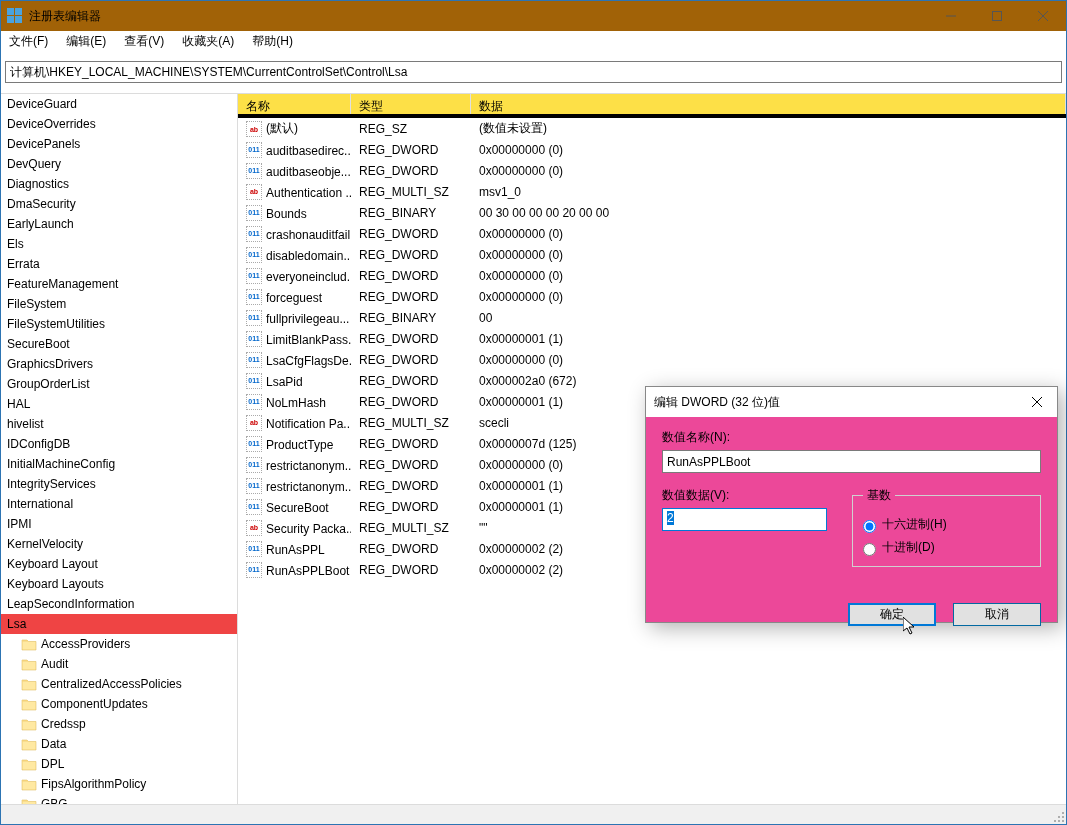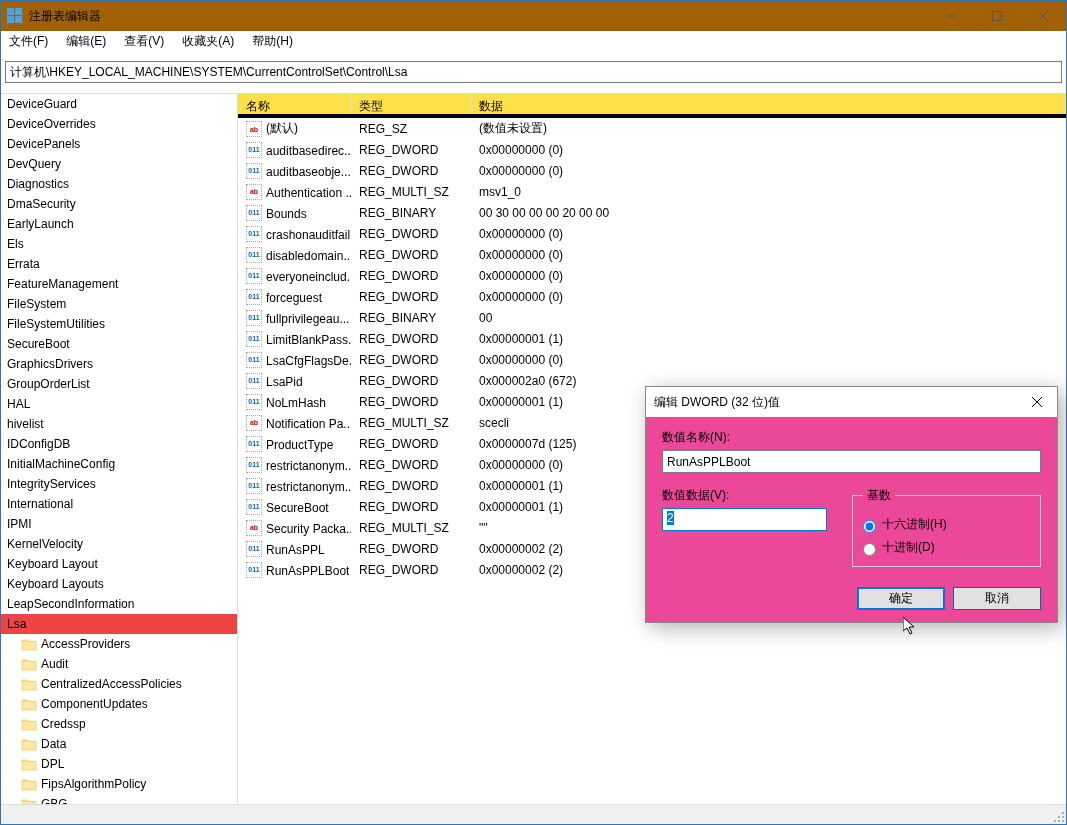--- a/index.html
+++ b/index.html
@@ -46,21 +46,21 @@
 .dialog .field-label { margin-bottom: 4px; color: #000; }
 .dialog .text-input { width: 100%; height: 23px; border: 1px solid #7a7a7a; padding: 2px 4px; background: #fff; font-size: 12px; }
 .dialog .row2 { display: flex; gap: 20px; margin-top: 14px; }
 .dialog .data-col { flex: 0 0 170px; }
 .dialog .data-input { width: 165px; height: 23px; border: 1px solid #0078d7; padding: 2px 4px; background: #fff; font-size: 12px; }
 .dialog .data-input .sel { background: #0078d7; color: #fff; }
 .dialog fieldset { border: 1px solid #d0d0d0; padding: 6px 10px 10px; flex: 1; }
 .dialog fieldset legend { padding: 0 4px; }
 .dialog .radio { display: flex; align-items: flex-end; margin-top: 6px; gap: 6px; }
 .dialog .radio input { width: 13px; height: 13px; }
-.dialog .btn-row { display: flex; justify-content: flex-end; gap: 8px; margin-top: 20px; align-items: center; }
+.dialog .btn-row { display: flex; justify-content: flex-end; gap: 17px; margin-top: 36px; align-items: center; }
 .dialog .btn-row button { width: 88px; height: 23px; background: #e1e1e1; border: 1px solid #0369a1; font-size: 12px; }
 .dialog .btn-row button.primary { border: 1px solid #0078d7; box-shadow: inset 0 0 0 1px #0078d7; }
 .cursor { position: absolute; left: 903px; top: 617px; z-index: 20; pointer-events: none; }
 </style>
 </head>
 <body>
 
 <div class="window">
   <div class="titlebar">
     <span class="app-icon">

